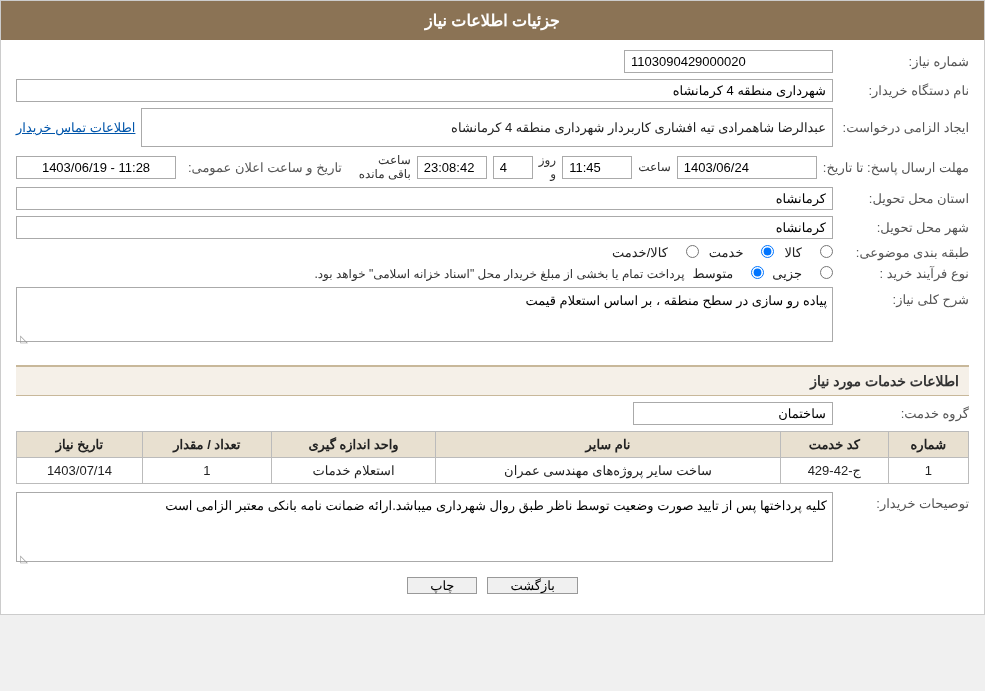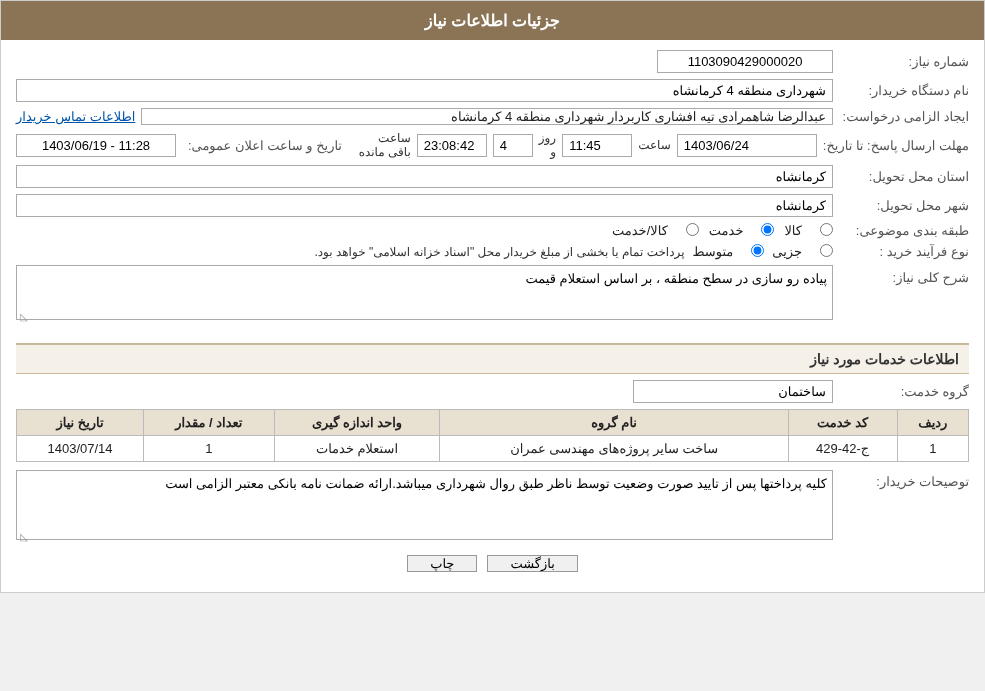--- a/index.html
+++ b/index.html
@@ -52,22 +52,21 @@
       direction: ltr;
       text-align: left;
     }
     .input-full {
       flex: 1;
     }
     .input-date {
       width: 140px;
     }
     .input-num {
-      width: 176px;
-      text-align: center;
+      width: 209px;
     }
     .contact-link {
       color: #0055aa;
       text-decoration: underline;
       cursor: pointer;
       font-size: 13px;
     }
     .small-label {
       font-size: 12px;
       color: #333;
@@ -218,21 +217,21 @@
       <input class="input-box input-num input-ltr" type="text" readonly="" value="1103090429000020" style="">
     </div>
 
     <div class="form-row">
       <span class="label">نام دستگاه خریدار:</span>
       <input class="input-box input-full" type="text" readonly="" value="شهرداری منطقه 4 کرمانشاه" style="">
     </div>
 
     <div class="form-row">
       <span class="label">ایجاد الزامی درخواست:</span>
-      <span class="input-box" style="flex:1; padding: 0 6px;">عبدالرضا شاهمرادی تیه افشاری کاربردار شهرداری منطقه 4 کرمانشاه</span>
+      <span class="input-box" style="flex:1; padding: 11px 6px;">عبدالرضا شاهمرادی تیه افشاری کاربردار شهرداری منطقه 4 کرمانشاه</span>
       <span class="contact-link">اطلاعات تماس خریدار</span>
     </div>
 
     <div class="form-row">
       <span class="label">مهلت ارسال پاسخ: تا تاریخ:</span>
       <input class="input-box input-date input-ltr" type="text" readonly="" value="1403/06/24" style="">
       <span class="small-label">ساعت</span>
       <input class="input-box input-small input-ltr" type="text" readonly="" value="11:45" style="">
       <span class="small-label">روز و</span>
       <input class="input-box input-tiny input-ltr" type="text" readonly="" value="4" style="">
@@ -297,23 +296,23 @@
     <div class="section-header">اطلاعات خدمات مورد نیاز</div>
 
     <div class="form-row">
       <span class="label">گروه خدمت:</span>
       <input class="input-box" style="width: 200px;" type="text" readonly="" value="ساختمان">
     </div>
 
     <table class="services-table">
       <thead>
         <tr>
-          <th>ردیف</th>
+          <th>شماره</th>
           <th>کد خدمت</th>
-          <th>نام گروه</th>
+          <th>نام سایر</th>
           <th>واحد اندازه گیری</th>
           <th>تعداد / مقدار</th>
           <th>تاریخ نیاز</th>
         </tr>
       </thead>
       <tbody>
         <tr>
           <td>1</td>
           <td>ج-42-429</td>
           <td>ساخت سایر پروژه‌های مهندسی عمران</td>

